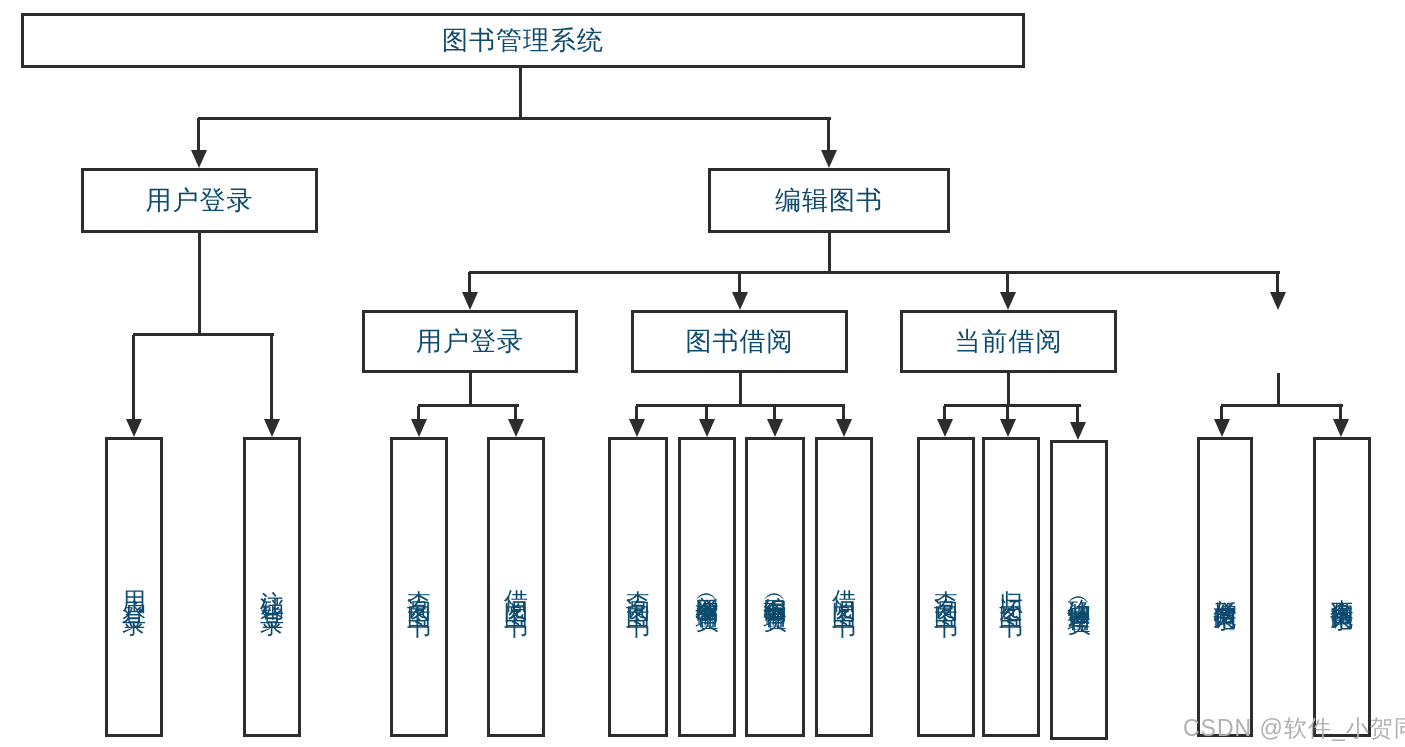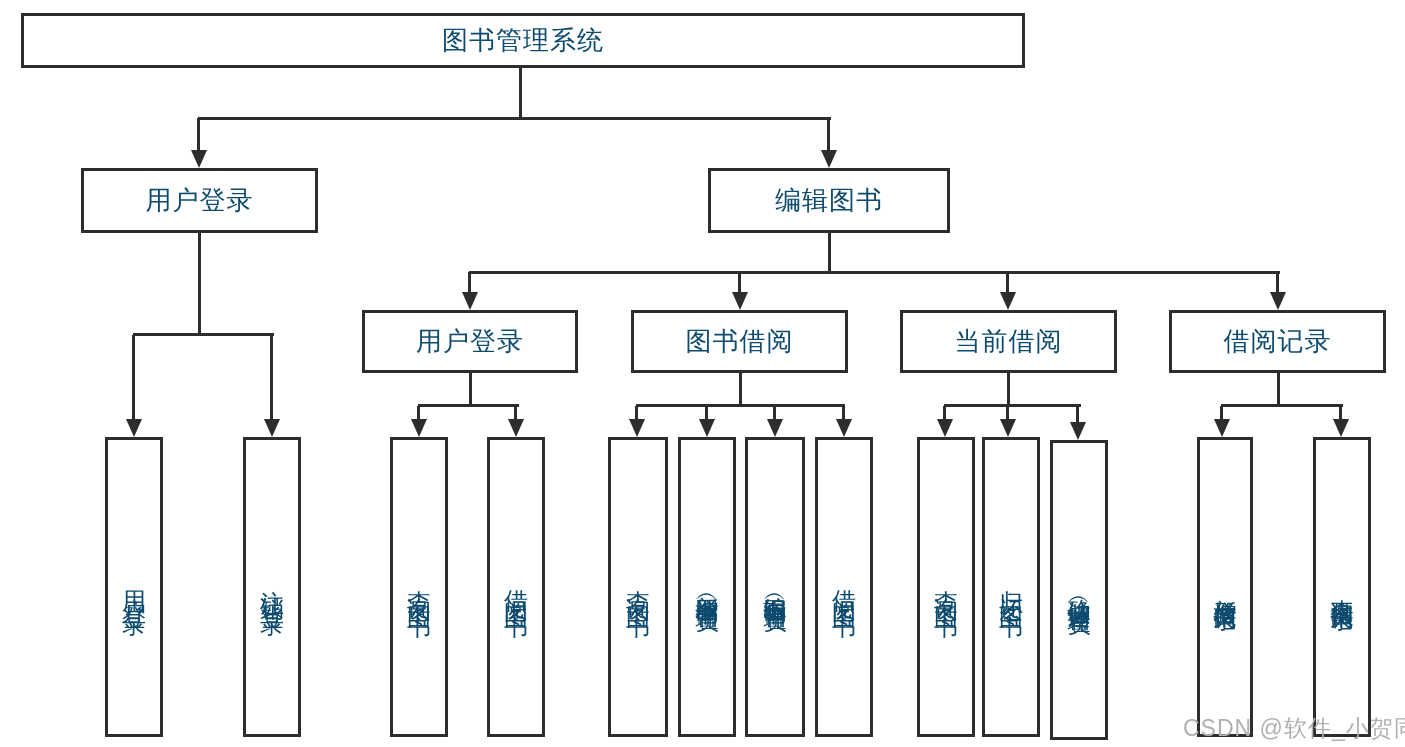--- a/index.html
+++ b/index.html
@@ -41,23 +41,20 @@
   </div>
 
   <div class="box" style="left:362px;top:310px;width:216px;height:63px">
     <span class="hlabel">用户登录</span>
   </div>
   <div class="box" style="left:900px;top:310px;width:217px;height:63px">
     <span class="hlabel">当前借阅</span>
   </div>
   <div class="box" style="left:631px;top:310px;width:217px;height:63px">
     <span class="hlabel">图书借阅</span>
-  </div>
-  <div class="box" style="left:1169px;top:310px;width:217px;height:63px">
-    <span class="hlabel">借阅记录</span>
   </div>
 
   <div class="box" style="left:105px;top:437px;width:58px;height:300px">
     <span class="vtext">用户登录</span>
   </div>
   <div class="box" style="left:243px;top:437px;width:58px;height:300px">
     <span class="vtext">注销登录</span>
   </div>
 
   <div class="box" style="left:390px;top:437px;width:58px;height:300px">

